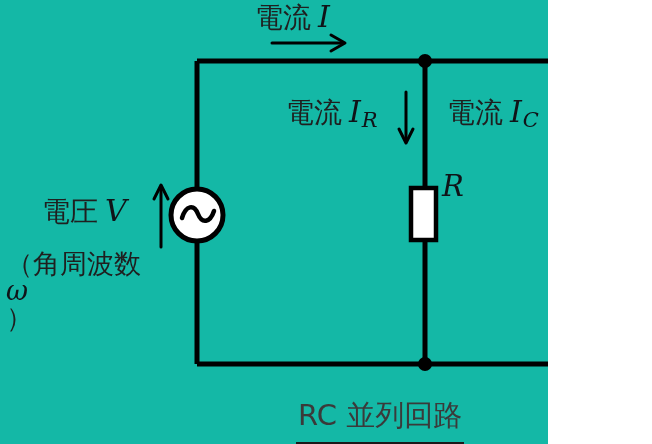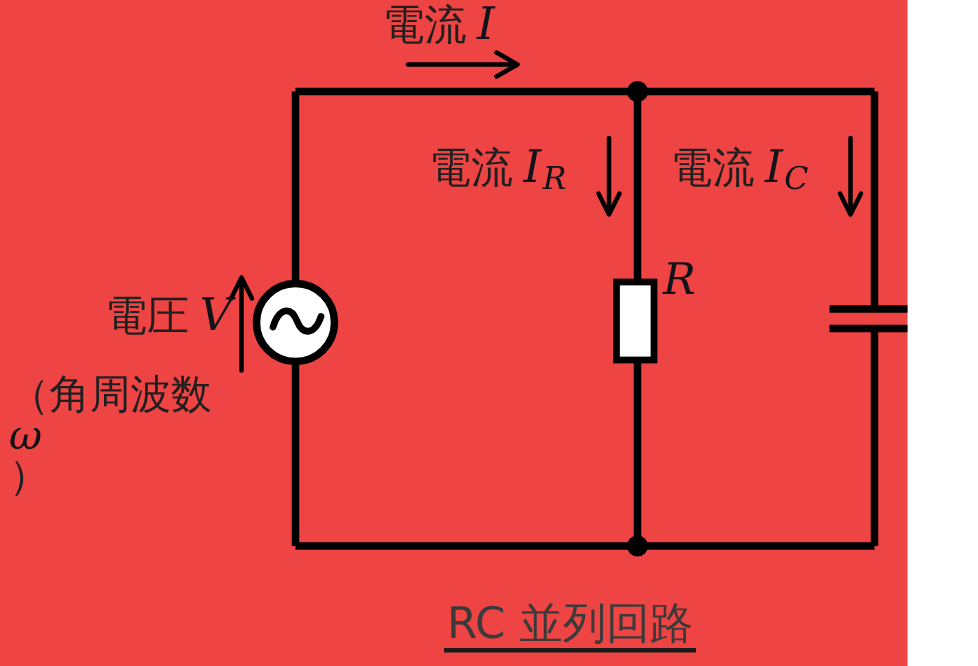--- a/index.html
+++ b/index.html
@@ -1,37 +1,37 @@
 <!DOCTYPE html>
 <html><head>
 <meta charset="utf-8">
 <style>
   * { margin:0; padding:0; box-sizing:border-box; }
   html,body { width:652px; height:444px; background:#ffffff; }
   body { font-family:"DejaVu Sans","Liberation Sans",sans-serif; }
-  .stage { position:relative; width:605px; height:444px; background:#ef4444; overflow:hidden; }
+  .stage { position:relative; width:548px; height:444px; background:#14b8a6; overflow:hidden; }
   .stage > svg { position:absolute; left:0; top:0; }
 
   .label { position:absolute; display:flex; align-items:baseline;
            font-size:28px; color:#1f1f1f; white-space:nowrap; line-height:1; }
   .math { font-family:"DejaVu Serif","Liberation Serif",serif; font-style:italic; color:#101318; }
   .label .math { margin-left:7px; font-size:30px; }
   .sub { font-family:"DejaVu Serif","Liberation Serif",serif; font-style:italic;
          font-size:21px; transform:translateY(5px); margin-left:1px; color:#101318; }
   .paren-label { font-size:27px;flex-direction:column; }
   .paren-label .math { font-size:27px; margin-left:4px; margin-right:2px; }
 
   .vlabel { position:absolute; display:flex; flex-direction:column; align-items:center;
             color:#1f1f1f; }
   .vname { width:28px; font-size:26px; line-height:1.08; word-break:break-all;
            text-align:center; }
   .vlabel .math { font-size:29px; margin-top:3px; }
 
   .title { position:absolute; left:296px; top:400px; font-size:29px; color:#3a3a3a;
-           line-height:1.1; padding:0 2px 0 2px; border-bottom:3px solid #1a1a1a;
+           line-height:1.1; padding:0 2px 10px 2px; border-bottom:3px solid #1a1a1a;
            white-space:nowrap; }
 </style>
 </head>
 <body>
 
 <div class="stage">
 
   <svg width="652" height="444" viewBox="0 0 652 444">
 
     <path d="M197,61 H583" stroke="#000" stroke-width="5" fill="none"></path>
@@ -81,21 +81,21 @@
     <span class="math">I</span>
     <span class="sub">R</span>
   </div>
 
   <div class="label" style="left:447px; top:97px;">
     <span>電流</span>
     <span class="math">I</span>
     <span class="sub">C</span>
   </div>
 
-  <div class="label" style="left:42px; top:196px;margin-left:28px;">
+  <div class="label" style="left:42px; top:196px;">
     <span>電圧</span>
     <span class="math">V</span>
   </div>
 
   <div class="label paren-label" style="left:2px; top:250px;">
     <span>（角周波数</span>
     <span class="math">ω</span>
     <span>）</span>
   </div>
 

